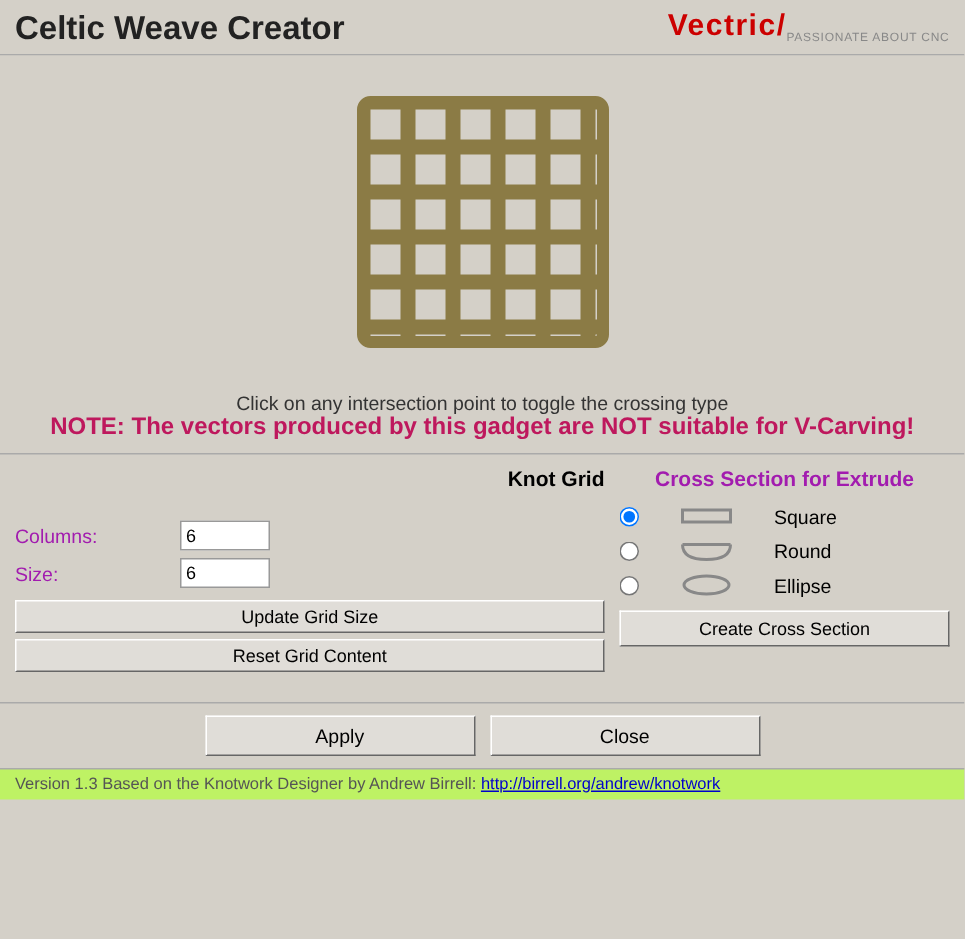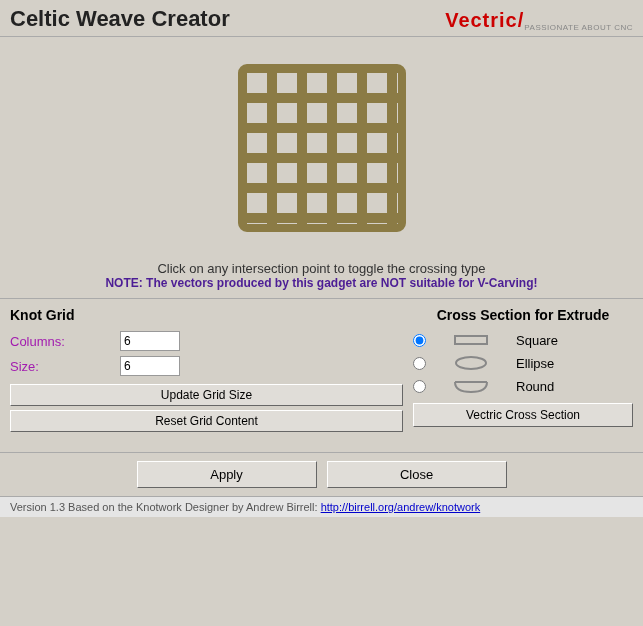--- a/index.html
+++ b/index.html
@@ -8,21 +8,21 @@
       font-size: 13px;
       background: #d4d0c8;
       width: 643px;
       min-height: 626px;
       color: #000;
     }
 
     
     .header {
       display: flex;
-      align-items: flex-end;
+      align-items: flex-start;
       justify-content: space-between;
       background: #d4d0c8;
       padding: 6px 10px 4px 10px;
       border-bottom: 1px solid #aaa;
     }
     .header-title {
       font-size: 22px;
       font-weight: bold;
       color: #222;
     }
@@ -68,22 +68,22 @@
     }
 
     
     .info-text {
       text-align: center;
       padding: 8px 0 2px 0;
       color: #333;
       font-size: 13px;
     }
     .info-text .warning {
-      color: #4c1d95;
-      font-size: 12px;
+      color: #be185d;
+      font-size: 16px;
       font-weight: bold;
     }
 
     
     .separator {
       border: none;
       border-top: 1px solid #aaa;
       margin: 6px 0 0 0;
     }
 
@@ -96,22 +96,23 @@
     }
 
     
     .knot-grid-panel {
       flex: 1;
       background: #d4d0c8;
     }
     .panel-title {
       font-size: 14px;
       font-weight: bold;
-      margin-bottom: 8px;
+      margin-bottom: 20px;
       color: #000;
+      text-align: right;
     }
     .form-row {
       display: flex;
       align-items: center;
       margin-bottom: 5px;
     }
     .form-label {
       width: 110px;
       color: #a21caf;
     }
@@ -151,21 +152,21 @@
     
     .cross-section-panel {
       width: 220px;
       background: #d4d0c8;
     }
     .cross-section-title {
       font-size: 14px;
       font-weight: bold;
       margin-bottom: 8px;
       text-align: center;
-      color: #000000;
+      color: #a21caf;
     }
     .radio-row {
       display: flex;
       align-items: center;
       margin-bottom: 5px;
       gap: 22px;
     }
     .radio-row input[type="radio"] {
       margin-right: 4px;
     }
@@ -216,21 +217,21 @@
       border-right-color: #666;
       padding: 5px 60px;
       font-size: 13px;
       cursor: pointer;
       min-width: 180px;
       text-align: center;
     }
 
     
     .version-bar {
-      background: #e5e5e5;
+      background: #bef264;
       border-top: 1px solid #aaa;
       padding: 4px 10px;
       font-size: 11px;
       color: #555;
     }
     .version-bar a {
       color: #0000cc;
     }
   </style>
 </head>
@@ -365,39 +366,39 @@
             <rect x="2" y="4" width="32" height="8" fill="none" stroke="#888" stroke-width="2"></rect>
           </svg>
         </span>
         <span class="cross-label">Square</span>
       </div>
 
       <div class="radio-row">
         <input type="radio" name="cross_section" style="">
         <span class="cross-icon">
           <svg width="36" height="16" viewBox="0 0 36 16">
-            <ellipse cx="18" cy="8" rx="15" ry="6" fill="none" stroke="#888" stroke-width="2"></ellipse>
-          </svg>
-        </span>
-        <span class="cross-label">Ellipse</span>
-      </div>
-
-      <div class="radio-row">
-        <input type="radio" name="cross_section" style="">
-        <span class="cross-icon">
-          <svg width="36" height="16" viewBox="0 0 36 16">
             <path d="M2,4 Q2,14 18,14 Q34,14 34,4" fill="none" stroke="#888" stroke-width="2"></path>
             <line x1="2" y1="4" x2="34" y2="4" stroke="#888" stroke-width="2"></line>
           </svg>
         </span>
         <span class="cross-label">Round</span>
       </div>
 
-
-      <button class="btn-cross-section">Vectric Cross Section</button>
+      <div class="radio-row">
+        <input type="radio" name="cross_section" style="">
+        <span class="cross-icon">
+          <svg width="36" height="16" viewBox="0 0 36 16">
+            <ellipse cx="18" cy="8" rx="15" ry="6" fill="none" stroke="#888" stroke-width="2"></ellipse>
+          </svg>
+        </span>
+        <span class="cross-label">Ellipse</span>
+      </div>
+
+
+      <button class="btn-cross-section">Create Cross Section</button>
     </div>
 
   </div>
 
 </div>
 
 <div class="footer-buttons">
   <button class="btn-footer">Apply</button>
   <button class="btn-footer">Close</button>
 </div>

